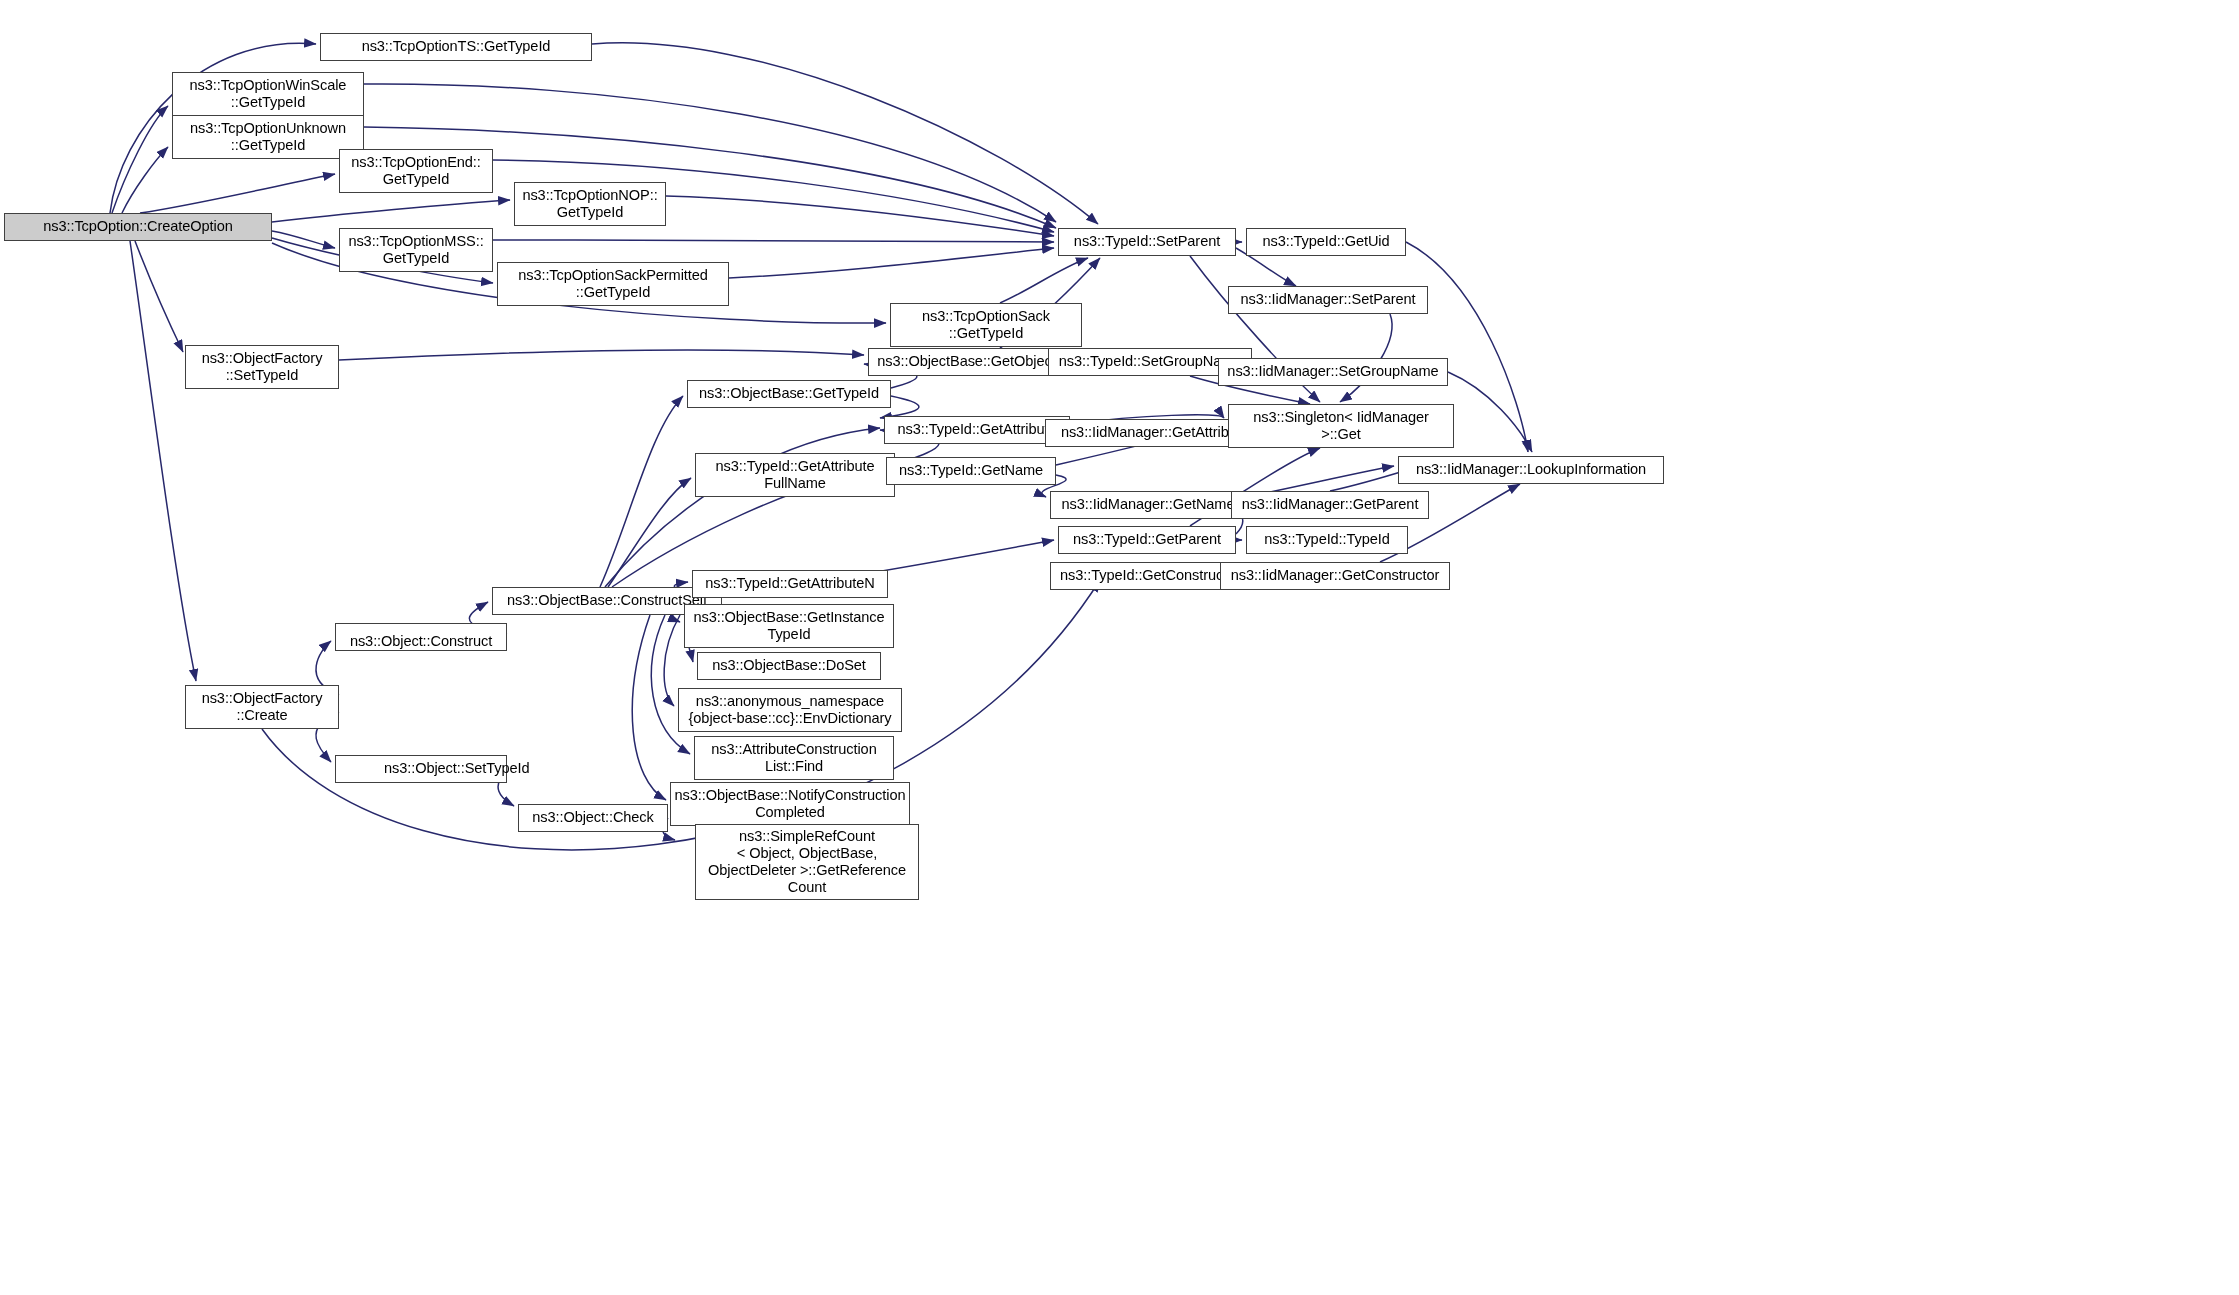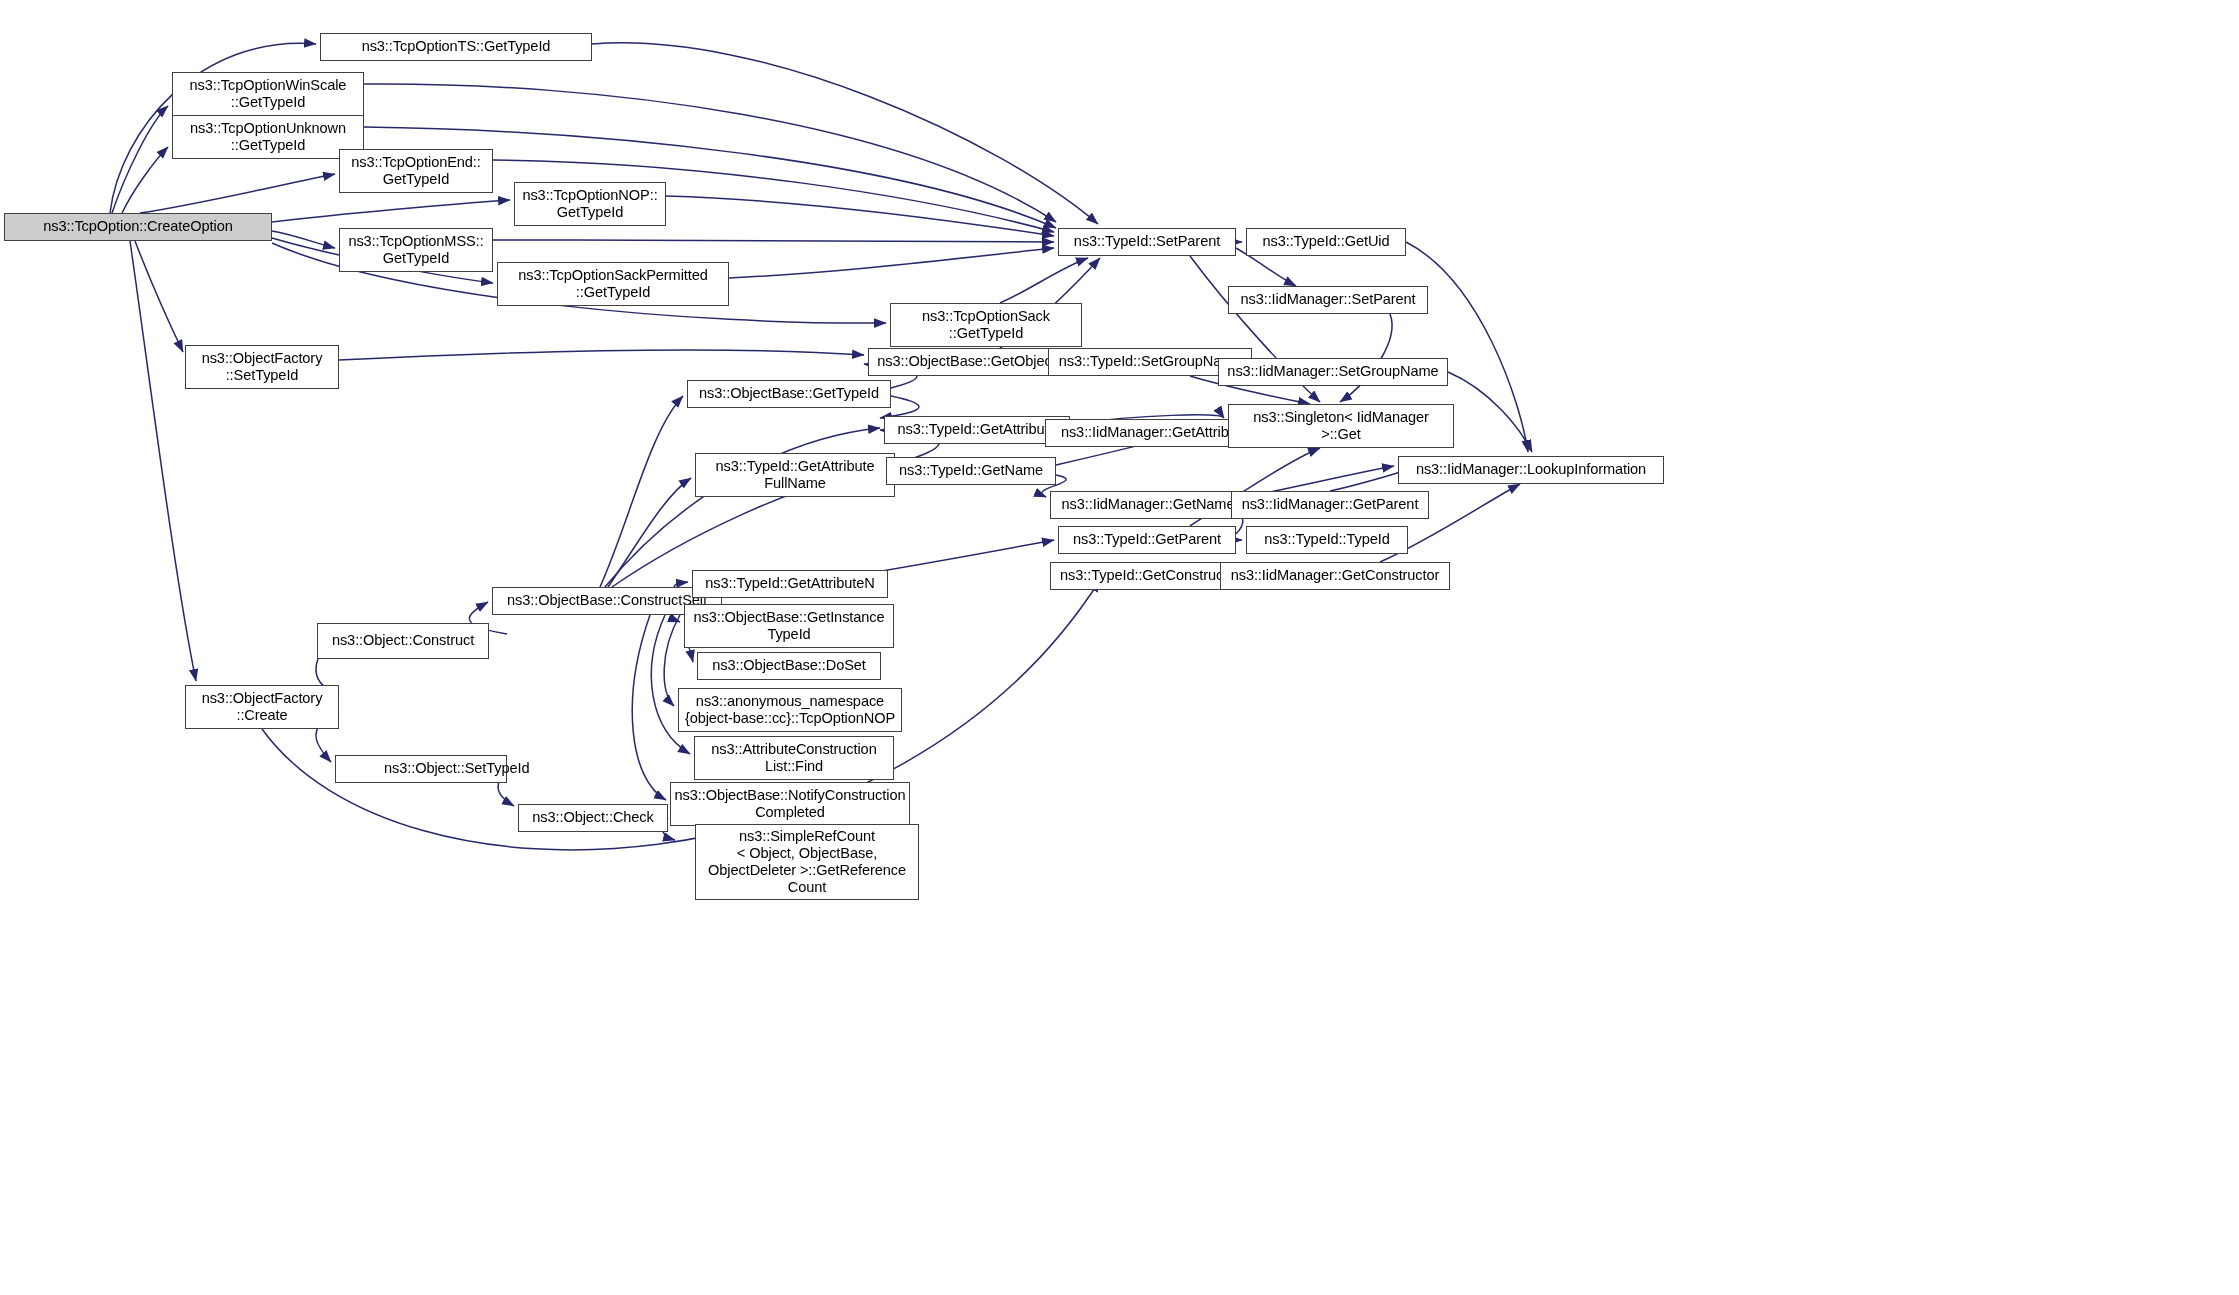--- a/index.html
+++ b/index.html
@@ -159,26 +159,26 @@
       <div class="node" style="left: 1058px; top: 526px; width: 178px; height: 28px;"><span>ns3::TypeId::GetParent</span></div>
       <div class="node" style="left: 1246px; top: 526px; width: 162px; height: 28px;"><span>ns3::TypeId::TypeId</span></div>
       <div class="node" style="left: 1050px; top: 562px; width: 200px; height: 28px;"><span>ns3::TypeId::GetConstructor</span></div>
       <div class="node" style="left: 1220px; top: 562px; width: 230px; height: 28px;"><span>ns3::IidManager::GetConstructor</span></div>
       <div class="node" style="left: 492px; top: 587px; width: 230px; height: 28px;"><span>ns3::ObjectBase::ConstructSelf</span></div>
       <div class="node" style="left: 692px; top: 570px; width: 196px; height: 28px;"><span>ns3::TypeId::GetAttributeN</span></div>
       <div class="node" style="left: 684px; top: 604px; width: 210px; height: 44px;"><span>ns3::ObjectBase::GetInstance
 TypeId</span></div>
       <div class="node" style="left: 697px; top: 652px; width: 184px; height: 28px;"><span>ns3::ObjectBase::DoSet</span></div>
       <div class="node" style="left: 678px; top: 688px; width: 224px; height: 44px;"><span>ns3::anonymous_namespace
-{object-base::cc}::TcpOptionNOP</span></div>
+{object-base::cc}::EnvDictionary</span></div>
       <div class="node" style="left: 694px; top: 736px; width: 200px; height: 44px;"><span>ns3::AttributeConstruction
 List::Find</span></div>
       <div class="node" style="left: 670px; top: 782px; width: 240px; height: 44px;"><span>ns3::ObjectBase::NotifyConstruction
 Completed</span></div>
-      <div class="node" style="left: 317px; top: 623px; width: 172px; height: 36px;"><span>ns3::Object::Construct</span></div>
+      <div class="node" style="left: 335px; top: 623px; width: 172px; height: 28px; align-items: flex-end;"><span>ns3::Object::Construct</span></div>
       <div class="node" style="left: 185px; top: 685px; width: 154px; height: 44px;"><span>ns3::ObjectFactory
 ::Create</span></div>
       <div class="node" style="left: 335px; top: 755px; width: 172px; height: 28px; padding-left: 48px;"><span>ns3::Object::SetTypeId</span></div>
       <div class="node" style="left: 518px; top: 804px; width: 150px; height: 28px;"><span>ns3::Object::Check</span></div>
       <div class="node" style="left: 679px; top: 824px; width: 224px; height: 76px; margin-left: 16px;"><span>ns3::SimpleRefCount
 &lt; Object, ObjectBase,
 ObjectDeleter &gt;::GetReference
 Count</span></div>
     </div>
 </div>

